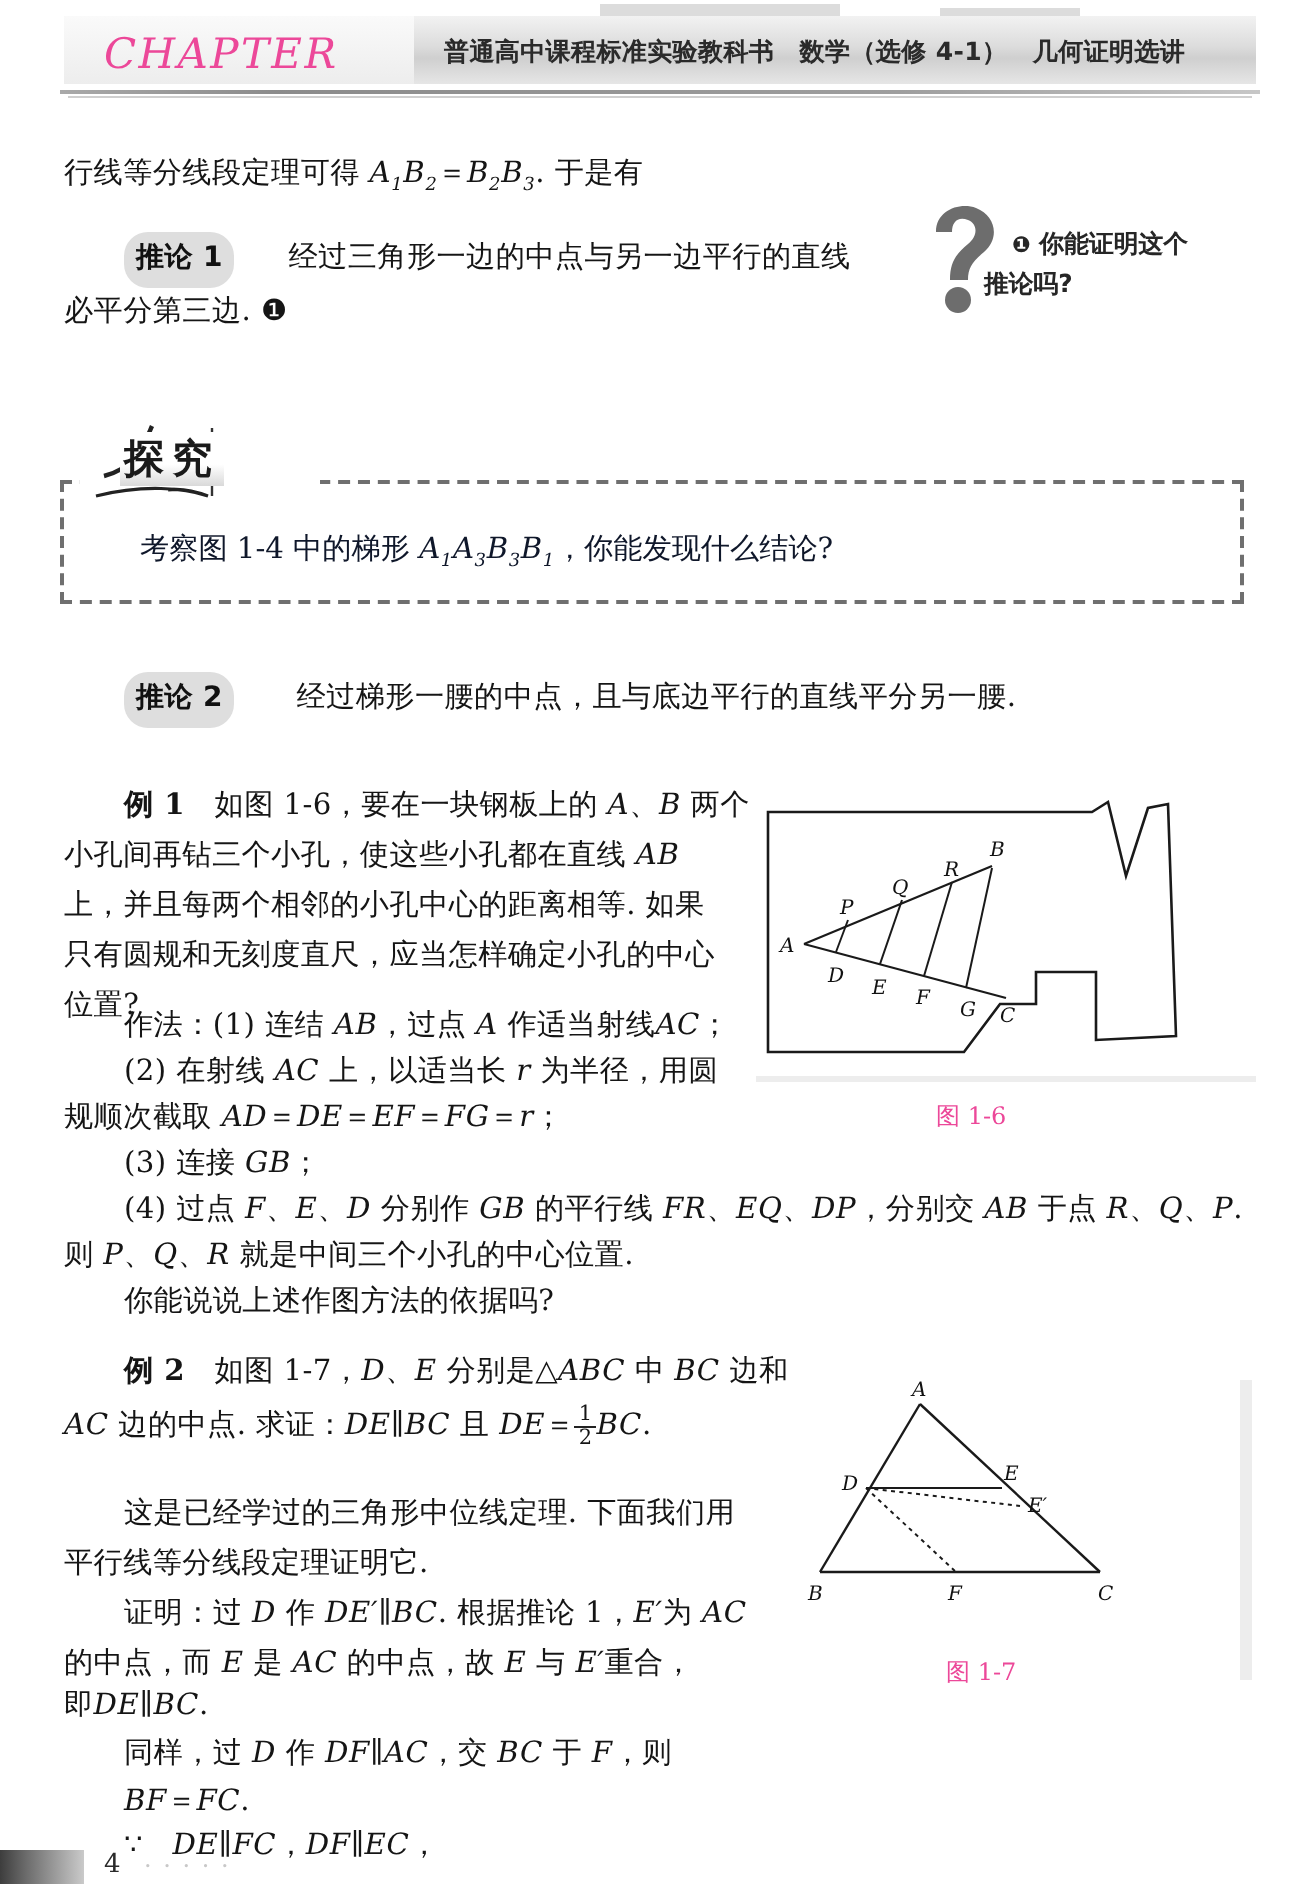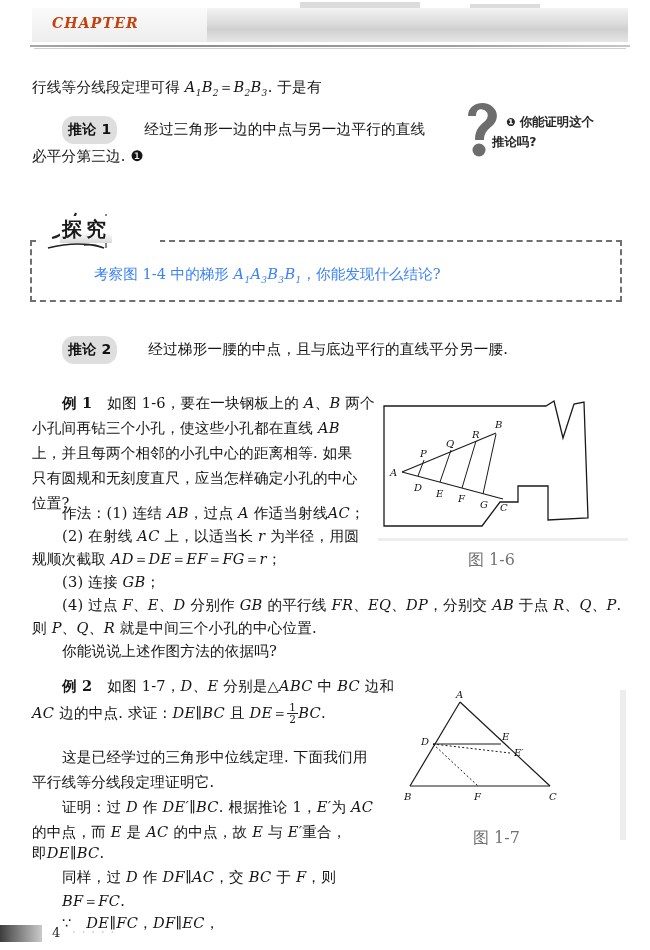--- a/index.html
+++ b/index.html
@@ -33,24 +33,24 @@
     position: absolute;
     left: 32px; top: 8px;
     width: 175px; height: 34px;
     background: linear-gradient(180deg,#fafafa 0%,#ededed 100%);
   }
   .hdr-chapter {
     position: absolute;
     left: 52px; top: 15px;
     font-family: "DejaVu Serif", "Liberation Serif", serif;
     font-style: italic;
-    font-weight: bold;
-    font-size: 14px;
+    font-weight: normal;
+    font-size: 21px;
     letter-spacing: 1.2px;
-    color: #c2410c;
+    color: #ec4899;
   }
   .hdr-title {
     position: absolute;
     left: 222px; top: 18px;
     font-family: "DejaVu Sans", "Liberation Sans", sans-serif;
     font-weight: bold;
     font-size: 12.5px;
     color: #2a2a2a;
     white-space: nowrap;
     letter-spacing: .2px;
@@ -148,34 +148,34 @@
     background: linear-gradient(180deg,#ffffff 60%, #d9d9d9 100%);
     padding: 0 2px;
   }
   .tanjiu-swoosh {
     position: absolute;
     left: 46px; top: 212px;
     width: 125px; height: 42px;
   }
   .tanjiu-text {
     position: absolute;
-    left: 94px; top: 265px;
+    left: 70px; top: 265px;
     font-size: 14.6px;
     white-space: nowrap;
-    color: #3b82f6;
+    color: #0f172a;
   }
 
   
   .fig {
     position: absolute;
   }
   .figcap {
     position: absolute;
-    font-size: 16px;
-    color: #737373;
+    font-size: 12px;
+    color: #ec4899;
     font-family: "DejaVu Serif","Liberation Serif",serif;
     white-space: nowrap;
   }
 
   
   .foot-block {
     position: absolute;
     left: 0; top: 925px;
     width: 42px; height: 17px;
     background: linear-gradient(90deg,#3d3d3d 0%, #6a6a6a 30%, #cacaca 100%);
@@ -210,20 +210,21 @@
   .frac .num { display:block; border-bottom: 1px solid #222; padding: 0 2px; }
   .frac .den { display:block; padding: 0 2px; }
 </style>
 </head>
 <body>
 
 <div class="page-header">
   <div class="hdr-band"></div>
   <div class="hdr-band-left"></div>
   <div class="hdr-chapter">CHAPTER</div>
+  <div class="hdr-title">普通高中课程标准实验教科书　数学（选修 4-1）　几何证明选讲</div>
   <div class="hdr-rule"></div>
   <div class="hdr-rule2"></div>
   <div class="hdr-speck" style="left:300px;top:2px;width:120px;height:6px;"></div>
   <div class="hdr-speck" style="left:470px;top:4px;width:70px;height:4px;"></div>
 </div>
 
 <div class="txt" style="left:32px;top:74px;">
   行线等分线段定理可得 <em class="m">A<sub>1</sub>B<sub>2</sub></em>＝<em class="m">B<sub>2</sub>B<sub>3</sub></em>. 于是有
 </div>
 

